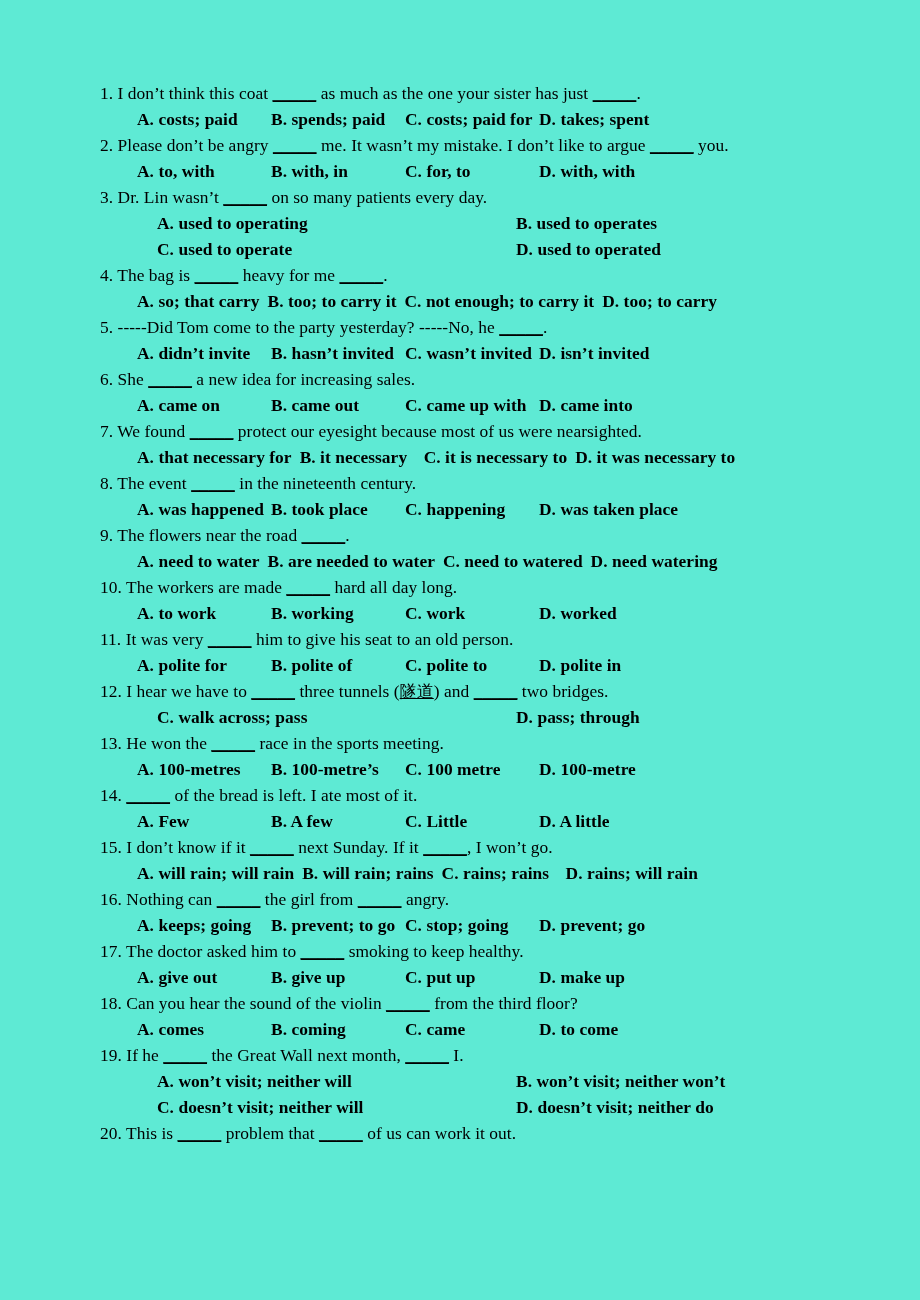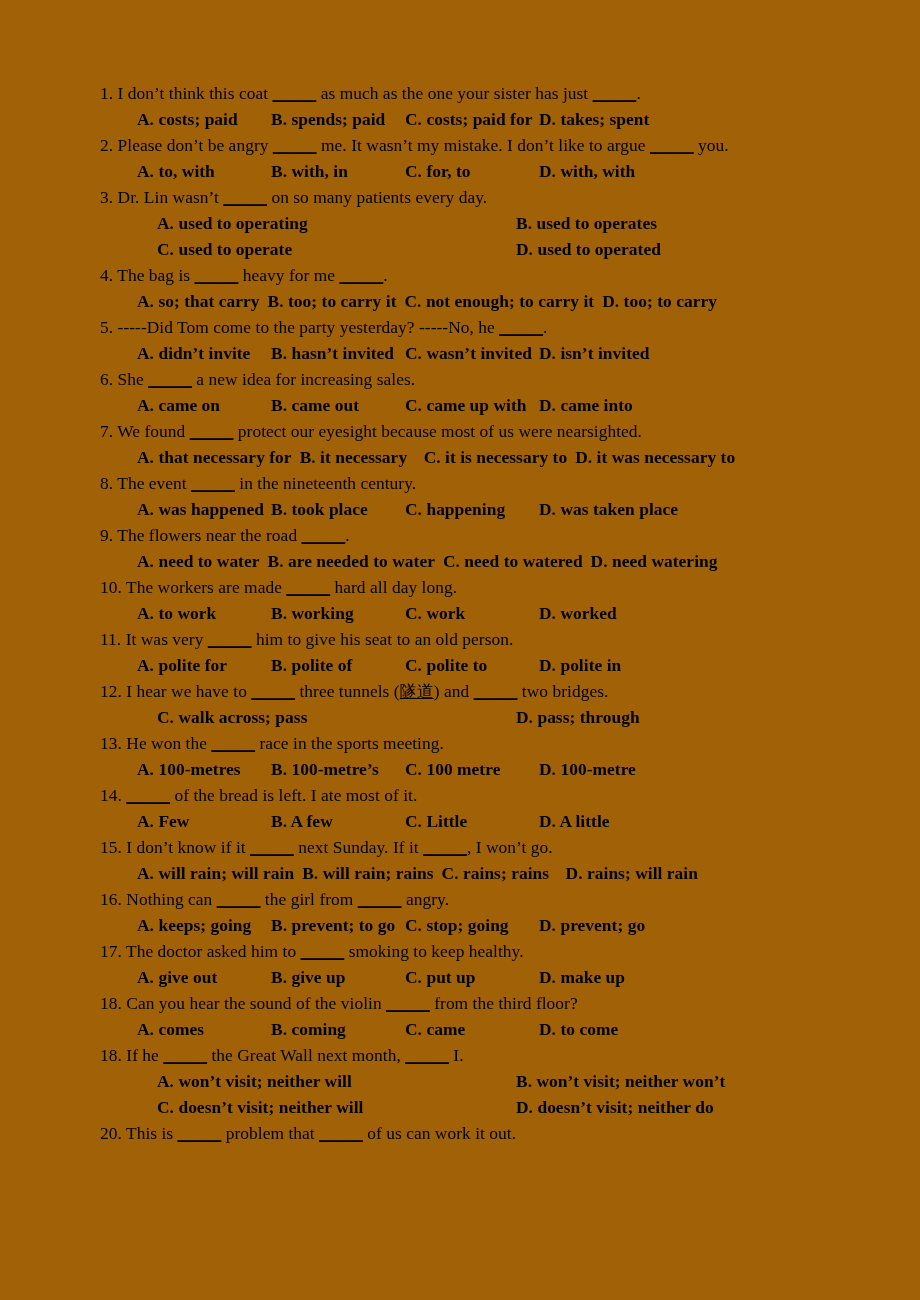--- a/index.html
+++ b/index.html
@@ -11,21 +11,21 @@
     width: 920px;
     height: 1300px;
     font-family: "Liberation Serif", "DejaVu Serif", serif;
     color: #000000;
     overflow: hidden;
   }
   #sheet {
     position: relative;
     width: 920px;
     height: 1300px;
-    background: #a16207;
+    background: #5eead4;
     box-sizing: border-box;
     padding: 80px 60px 0 100px;
   }
   .question-block {
     margin: 0;
   }
   .stem {
     font-size: 17.4px;
     line-height: 26px;
     white-space: pre-wrap;
@@ -139,21 +139,21 @@
       </div>
       <div class="question-block">
         <div class="stem"><span>17. The doctor asked him to </span><span class="blank">_____</span><span> smoking to keep healthy.</span></div>
         <div class="options-row layout-4"><span class="opt">A. give out</span><span class="opt">B. give up</span><span class="opt">C. put up</span><span class="opt">D. make up</span></div>
       </div>
       <div class="question-block">
         <div class="stem"><span>18. Can you hear the sound of the violin </span><span class="blank">_____</span><span> from the third floor?</span></div>
         <div class="options-row layout-4"><span class="opt">A. comes</span><span class="opt">B. coming</span><span class="opt">C. came</span><span class="opt">D. to come</span></div>
       </div>
       <div class="question-block">
-        <div class="stem"><span>18. If he </span><span class="blank">_____</span><span> the Great Wall next month, </span><span class="blank">_____</span><span> I.</span></div>
+        <div class="stem"><span>19. If he </span><span class="blank">_____</span><span> the Great Wall next month, </span><span class="blank">_____</span><span> I.</span></div>
         <div class="options-row layout-2"><span class="opt">A. won’t visit; neither will</span><span class="opt">B. won’t visit; neither won’t</span></div>
         <div class="options-row layout-2"><span class="opt">C. doesn’t visit; neither will</span><span class="opt">D. doesn’t visit; neither do</span></div>
       </div>
       <div class="question-block">
         <div class="stem"><span>20. This is </span><span class="blank">_____</span><span> problem that </span><span class="blank">_____</span><span> of us can work it out.</span></div>
       </div>
     </div>
 </div>
 
 </body></html>

